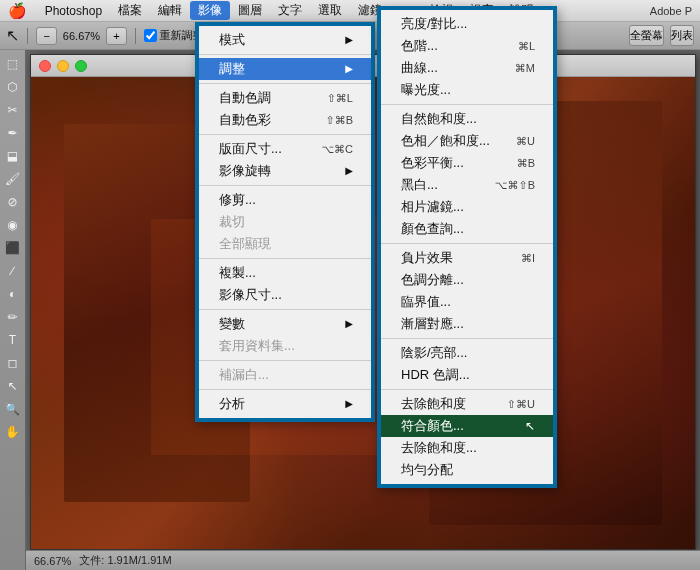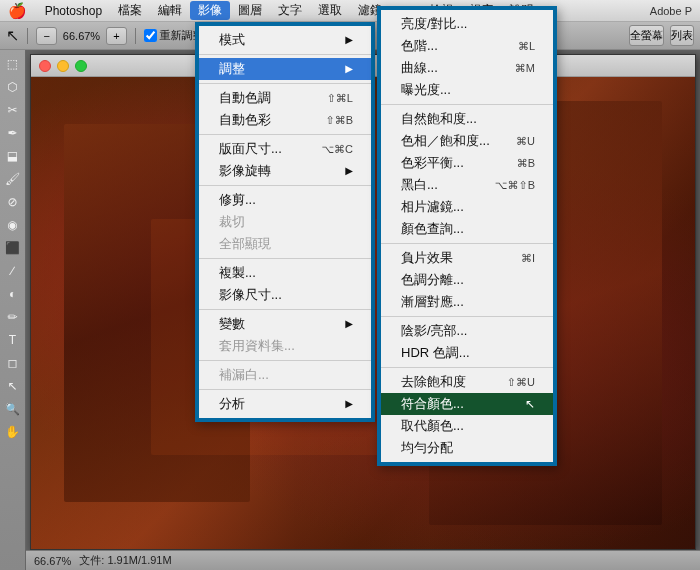--- a/index.html
+++ b/index.html
@@ -504,20 +504,23 @@
     <div class="menu-separator"></div>
 
     <div class="menu-entry">
       <span>負片效果</span>
       <span class="shortcut">⌘I</span>
     </div>
     <div class="menu-entry">
       <span>色調分離...</span>
     </div>
     <div class="menu-entry">
+      <span>臨界值...</span>
+    </div>
+    <div class="menu-entry">
       <span>漸層對應...</span>
     </div>
 
     <div class="menu-separator"></div>
 
     <div class="menu-entry">
       <span>陰影/亮部...</span>
     </div>
     <div class="menu-entry">
       <span>HDR 色調...</span>
@@ -528,20 +531,20 @@
     <div class="menu-entry">
       <span>去除飽和度</span>
       <span class="shortcut">⇧⌘U</span>
     </div>
     <div class="menu-entry selected-item" style="position:relative;">
       <span>符合顏色...</span>
 
       <span style="margin-left:8px;font-size:12px;">↖</span>
     </div>
     <div class="menu-entry">
-      <span>取代顏色...</span>
+      <span>去除飽和度...</span>
     </div>
     <div class="menu-entry">
       <span>均勻分配</span>
     </div>
   </div>
 
 </div>
 
 </body></html>

